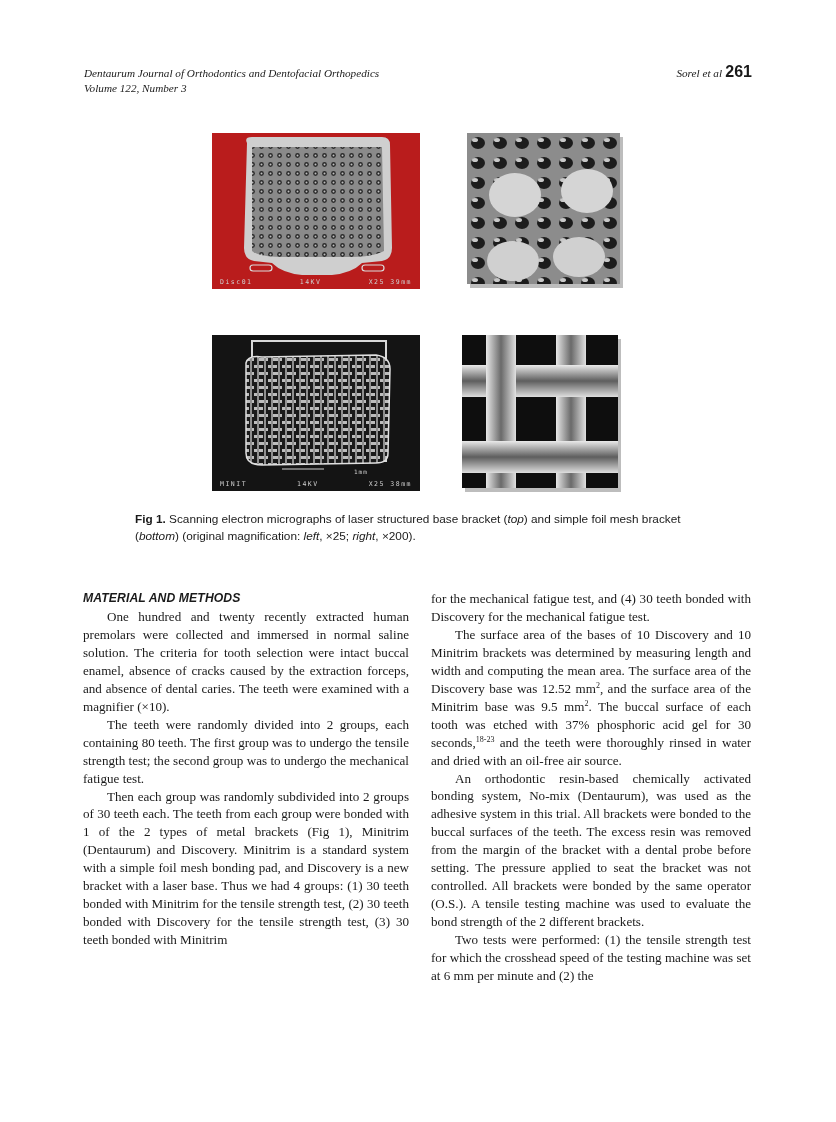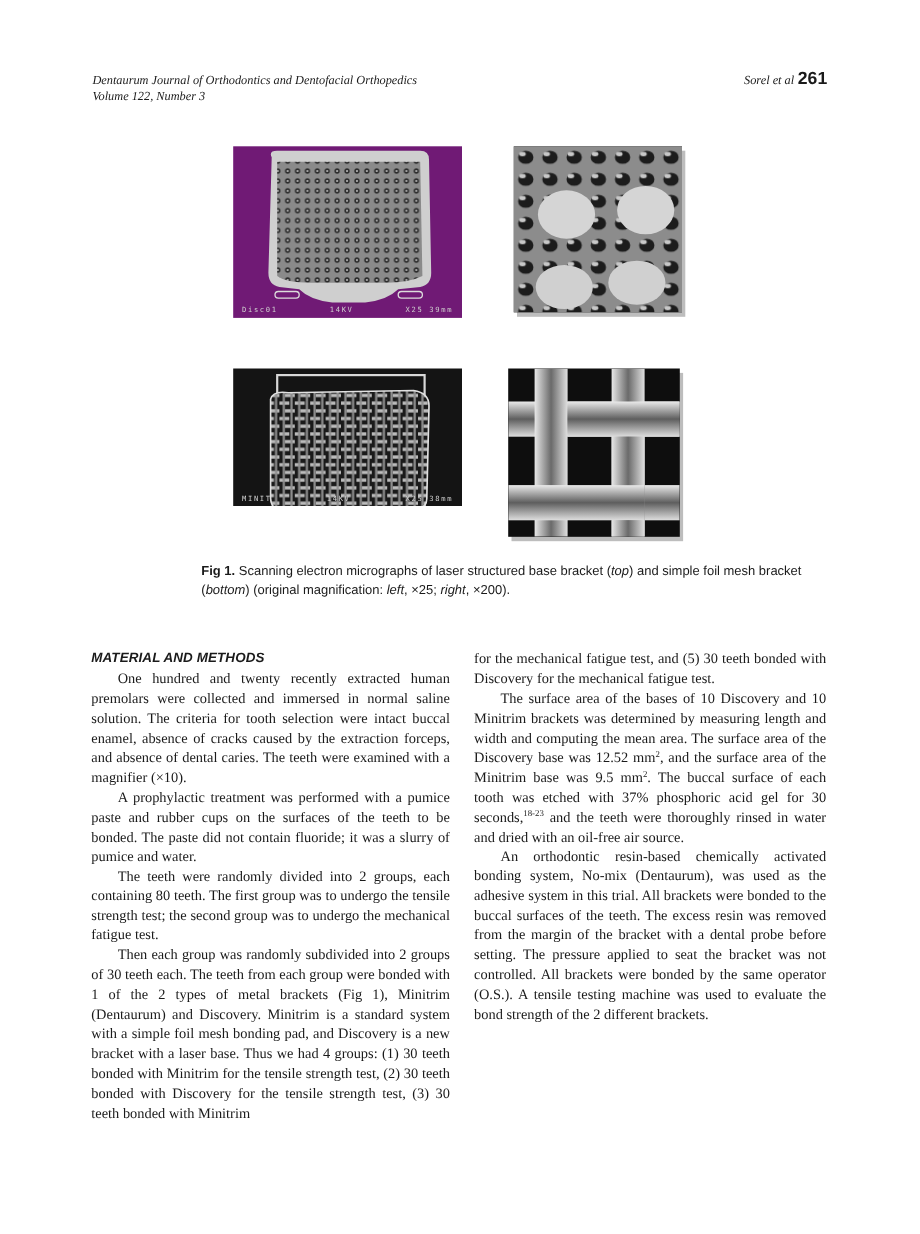--- a/index.html
+++ b/index.html
@@ -8,42 +8,42 @@
   .running-head .journal { position: absolute; left: 0; top: 0; }
   .running-head .volume { position: absolute; left: 0; top: 15px; }
   .running-head .authors { position: absolute; right: 30px; top: 0; margin-left: 38px; }
   .running-head .page-no { position: absolute; right: 0; top: -1px; font-style: normal; font-weight: bold; font-family: "Liberation Sans", sans-serif; font-size: 16px; }
 
   .fig { position: absolute; background: #111; overflow: hidden; }
   .fig svg { display: block; }
   .fig-label { position: absolute; bottom: 3px; left: 0; right: 0; font-family: "DejaVu Sans Mono", monospace; font-size: 6.5px; color: #cfcfcf; letter-spacing: 1.5px; display: flex; justify-content: space-between; padding: 0 8px; }
   .shadow { box-shadow: 3px 4px 0 #bdbdbd; }
 
-  .caption { position: absolute; top: 511px; left: 135px; width: 580px; font-family: "Liberation Sans", sans-serif; font-size: 11.8px; line-height: 16.5px; color: #1a1a1a; margin-left: 48px; }
+  .caption { position: absolute; top: 511px; left: 135px; width: 580px; font-family: "Liberation Sans", sans-serif; font-size: 11.8px; line-height: 16.5px; color: #1a1a1a; }
   .caption b { font-weight: bold; }
 
   .col { position: absolute; top: 590px; width: 326px; font-family: "Liberation Serif", serif; font-size: 13.1px; line-height: 17.95px; text-align: justify; color: #1a1a1a; }
   .col.left { left: 83px; }
   .col.right { left: 431px; width: 320px; }
   .col h2 { font-family: "Liberation Sans", sans-serif; font-weight: bold; font-size: 12.2px; margin: 0 0 1px 0; line-height: 17px; letter-spacing: 0.1px; font-style: italic; }
   .col p { margin: 0; text-indent: 24px; }
   .col p.noindent { text-indent: 0; }
   sup { font-size: 8px; line-height: 0; vertical-align: 5px; }
 </style>
 </head>
 <body>
 
 <div class="running-head">
   <span class="journal">Dentaurum Journal of Orthodontics and Dentofacial Orthopedics</span>
   <span class="volume">Volume 122, Number 3</span>
   <span class="authors">Sorel et al</span>
   <span class="page-no">261</span>
 </div>
 
-<div class="fig" style="left:212px; top:133px; width:208px; height:156px; background:#701a75;">
+<div class="fig" style="left:212px; top:133px; width:208px; height:156px; background:#b91c1c;">
   <svg width="208" height="156">
     <defs>
       <pattern id="dots" width="9" height="9" patternUnits="userSpaceOnUse">
         <rect width="9" height="9" fill="#8a8a8a"></rect>
         <circle cx="4.5" cy="4.5" r="2.4" fill="#2a2a2a"></circle>
         <circle cx="4.5" cy="4.5" r="1" fill="#bdbdbd"></circle>
       </pattern>
     </defs>
     <path d="M35 10 Q32 4 40 4 L170 4 Q178 4 178 12 L180 115 Q180 126 170 128 L150 130 Q140 140 120 142 L90 142 Q70 140 60 130 L42 128 Q32 126 32 115 Z" fill="#cfcfcf"></path>
     <path d="M40 14 L170 14 L172 118 Q160 124 140 124 L70 124 Q48 124 40 118 Z" fill="url(#dots)"></path>
@@ -67,21 +67,21 @@
       </pattern>
     </defs>
     <rect width="153" height="151" fill="url(#pits)"></rect>
     <ellipse cx="48" cy="62" rx="26" ry="22" fill="#d5d5d5"></ellipse>
     <ellipse cx="120" cy="58" rx="26" ry="22" fill="#d5d5d5"></ellipse>
     <ellipse cx="46" cy="128" rx="26" ry="20" fill="#d0d0d0"></ellipse>
     <ellipse cx="112" cy="124" rx="26" ry="20" fill="#d0d0d0"></ellipse>
   </svg>
 </div>
 
-<div class="fig" style="left:212px; top:335px; width:208px; height:125px; background:#141414;">
+<div class="fig" style="left:212px; top:335px; width:208px; height:156px; background:#141414;">
   <svg width="208" height="156">
     <defs>
       <pattern id="weave" width="14" height="14" patternUnits="userSpaceOnUse">
         <rect width="14" height="14" fill="#1a1a1a"></rect>
         <rect x="0" y="2" width="9" height="3" fill="#bcbcbc"></rect>
         <rect x="5" y="9" width="9" height="3" fill="#bcbcbc"></rect>
         <rect x="10" y="0" width="2" height="14" fill="#8e8e8e"></rect>
         <rect x="3" y="0" width="2" height="14" fill="#8e8e8e"></rect>
       </pattern>
     </defs>
@@ -122,22 +122,22 @@
   </svg>
 </div>
 
 <div class="caption">
   <b>Fig 1.</b><span> Scanning electron micrographs of laser structured base bracket (</span><i>top</i><span>) and simple foil mesh bracket (</span><i>bottom</i><span>) (original magnification: </span><i>left</i><span>, ×25; </span><i>right</i><span>, ×200).</span>
 </div>
 
 <div class="col left">
   <h2>MATERIAL AND METHODS</h2>
   <p>One hundred and twenty recently extracted human premolars were collected and immersed in normal saline solution. The criteria for tooth selection were intact buccal enamel, absence of cracks caused by the extraction forceps, and absence of dental caries. The teeth were examined with a magnifier (×10).</p>
-  <p>A prophylactic treatment was performed with a pumice paste and rubber cups on the surfaces of the teeth to be bonded. The paste did not contain fluoride; it was a slurry of pumice and water.</p>
   <p>The teeth were randomly divided into 2 groups, each containing 80 teeth. The first group was to undergo the tensile strength test; the second group was to undergo the mechanical fatigue test.</p>
   <p>Then each group was randomly subdivided into 2 groups of 30 teeth each. The teeth from each group were bonded with 1 of the 2 types of metal brackets (Fig 1), Minitrim (Dentaurum) and Discovery. Minitrim is a standard system with a simple foil mesh bonding pad, and Discovery is a new bracket with a laser base. Thus we had 4 groups: (1) 30 teeth bonded with Minitrim for the tensile strength test, (2) 30 teeth bonded with Discovery for the tensile strength test, (3) 30 teeth bonded with Minitrim</p>
 </div>
 
 <div class="col right">
-  <p class="noindent">for the mechanical fatigue test, and (5) 30 teeth bonded with Discovery for the mechanical fatigue test.</p>
+  <p class="noindent">for the mechanical fatigue test, and (4) 30 teeth bonded with Discovery for the mechanical fatigue test.</p>
   <p><span>The surface area of the bases of 10 Discovery and 10 Minitrim brackets was determined by measuring length and width and computing the mean area. The surface area of the Discovery base was 12.52 mm</span><sup>2</sup><span>, and the surface area of the Minitrim base was 9.5 mm</span><sup>2</sup><span>. The buccal surface of each tooth was etched with 37% phosphoric acid gel for 30 seconds,</span><sup>18-23</sup><span> and the teeth were thoroughly rinsed in water and dried with an oil-free air source.</span></p>
   <p>An orthodontic resin-based chemically activated bonding system, No-mix (Dentaurum), was used as the adhesive system in this trial. All brackets were bonded to the buccal surfaces of the teeth. The excess resin was removed from the margin of the bracket with a dental probe before setting. The pressure applied to seat the bracket was not controlled. All brackets were bonded by the same operator (O.S.). A tensile testing machine was used to evaluate the bond strength of the 2 different brackets.</p>
+  <p>Two tests were performed: (1) the tensile strength test for which the crosshead speed of the testing machine was set at 6 mm per minute and (2) the</p>
 </div>
 
 </body></html>

